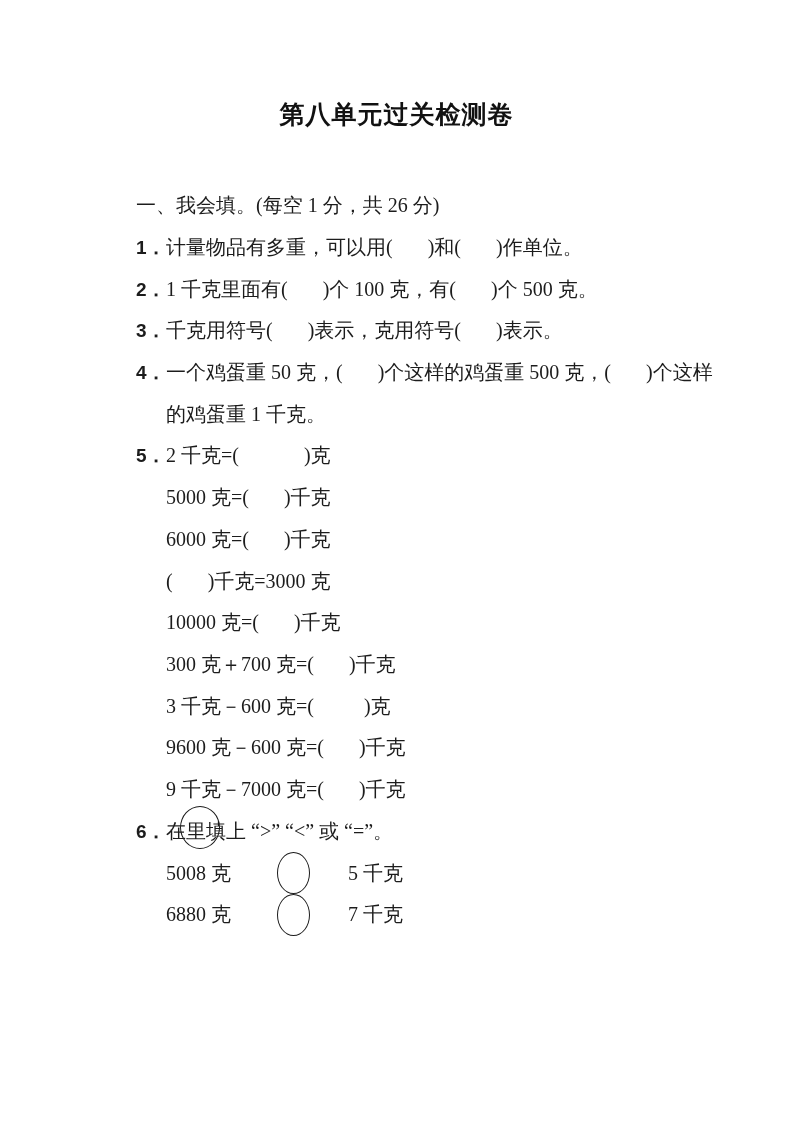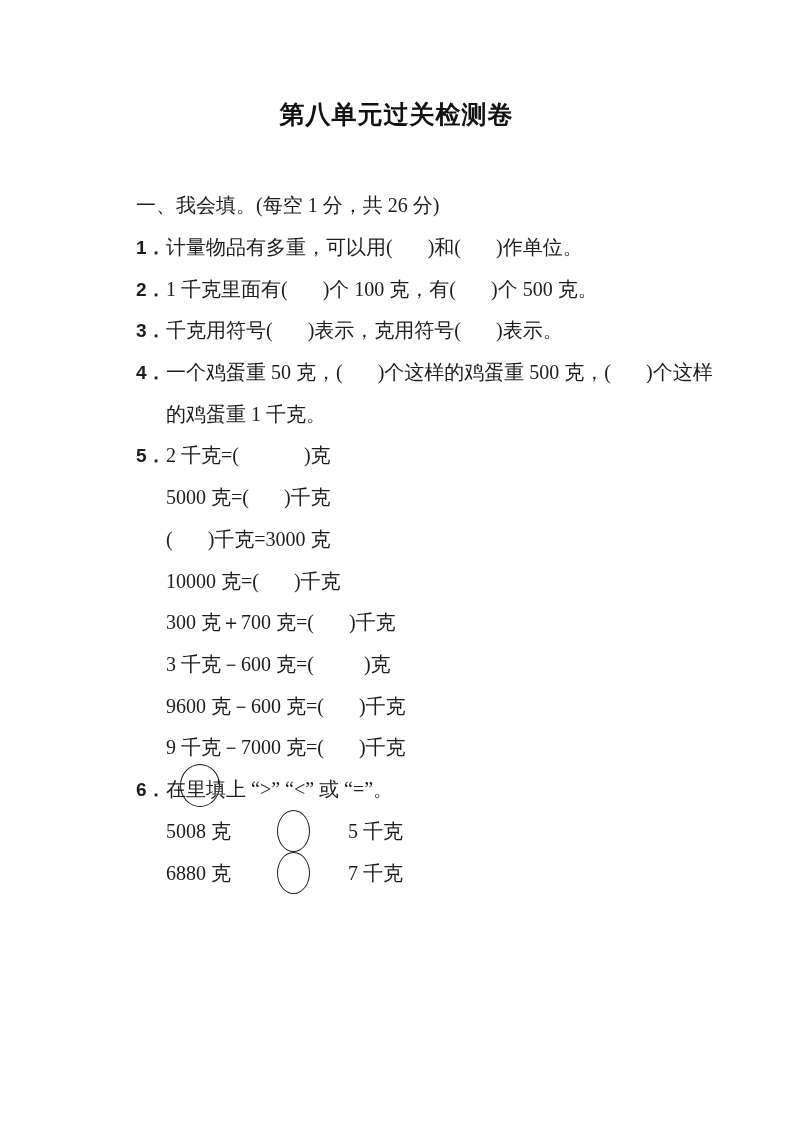--- a/index.html
+++ b/index.html
@@ -93,20 +93,21 @@
     <div class="line"><span class="num">3．</span><span class="txt">千克用符号(       )表示，克用符号(       )表示。</span></div>
 
     <div class="line"><span class="num">4．</span><span class="txt">一个鸡蛋重 50 克，(       )个这样的鸡蛋重 500 克，(       )个这样</span></div>
 
     <div class="line cont"><span class="txt">的鸡蛋重 1 千克。</span></div>
 
     <div class="line"><span class="num">5．</span><span class="txt">2 千克=(             )克</span></div>
 
     <div class="line cont"><span class="txt">5000 克=(       )千克</span></div>
 
+    <div class="line cont"><span class="txt">6000 克=(       )千克</span></div>
 
     <div class="line cont"><span class="txt">(       )千克=3000 克</span></div>
 
     <div class="line cont"><span class="txt">10000 克=(       )千克</span></div>
 
     <div class="line cont"><span class="txt">300 克＋700 克=(       )千克</span></div>
 
 
     <div class="line cont"><span class="txt">3 千克－600 克=(          )克</span></div>
 

